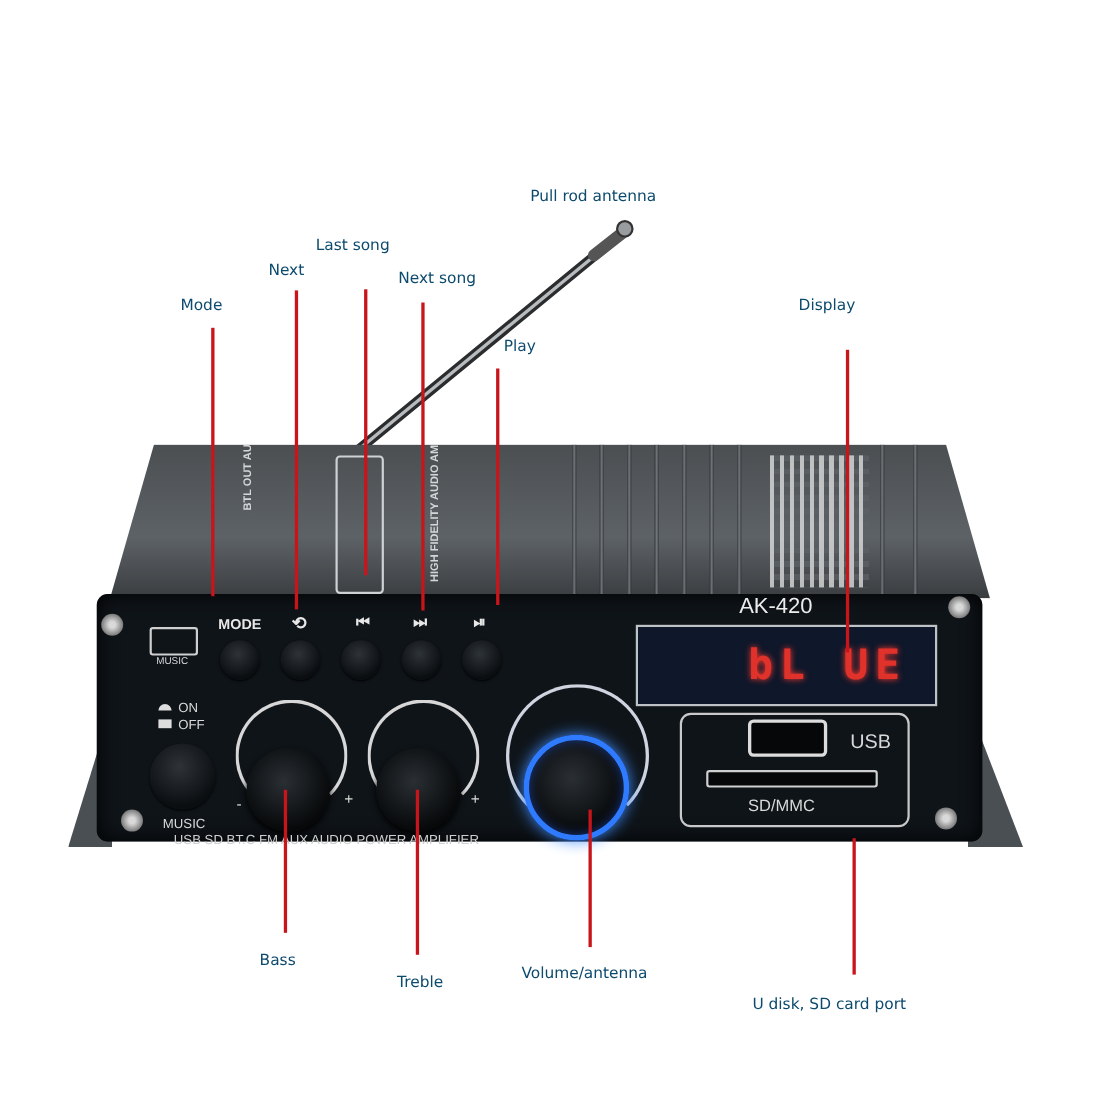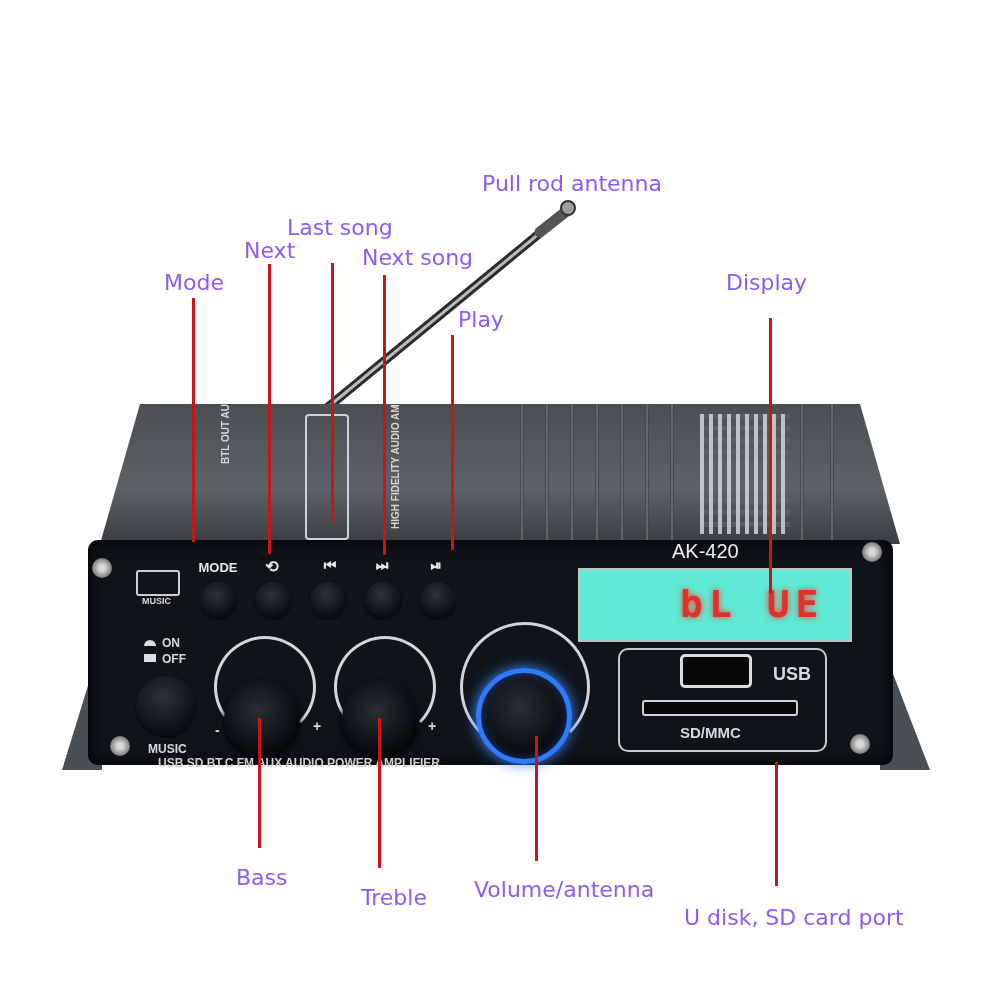--- a/index.html
+++ b/index.html
@@ -1,31 +1,31 @@
 <!DOCTYPE html>
 <html><head>
 <meta charset="utf-8">
 <style>
   html,body{margin:0;padding:0;background:#fff;}
   body{width:1001px;height:1001px;position:relative;overflow:hidden;font-family:"Liberation Sans",sans-serif;}
   .abs{position:absolute;}
-  .callout{position:absolute;color:#8b5cf6;font-family:"DejaVu Sans",sans-serif;font-size:22px;white-space:nowrap;}
+  .callout{position:absolute;color:#0c4a6e;font-family:"DejaVu Sans",sans-serif;font-size:14px;white-space:nowrap;}
   .leader{position:absolute;width:3px;background:#c8151b;}
   
   .top-panel{position:absolute;left:100px;top:404px;width:800px;height:140px;background:linear-gradient(180deg,#4b4f52 0%,#5d6266 60%,#3a3d40 100%);clip-path:polygon(5% 0,95% 0,100% 100%,0 100%);}
   .rib{position:absolute;top:0;width:4px;height:100%;background:linear-gradient(90deg,#2d3033,#7a8084,#2d3033);opacity:.8;}
   .front{position:absolute;left:88px;top:540px;width:805px;height:225px;background:#0f1419;border-radius:10px;box-shadow:inset 0 0 18px #000;}
   .side-foot{position:absolute;background:#4a4f53;}
   .screw{position:absolute;width:20px;height:20px;border-radius:50%;background:radial-gradient(circle,#d9d9d9 20%,#8e8e8e 60%,#3a3a3a 100%);}
   .btn{position:absolute;width:36px;height:36px;border-radius:50%;background:radial-gradient(circle at 45% 35%,#2e3338,#0b0e11 70%);box-shadow:0 1px 2px #000;}
   .btn-label{position:absolute;color:#e8e8e8;font-weight:bold;font-size:13px;text-align:center;}
   .knob-arc{position:absolute;border:3px solid #d7d7d7;border-radius:50%;border-bottom-color:transparent;}
   .knob{position:absolute;border-radius:50%;background:radial-gradient(circle at 45% 40%,#2a2f34,#060809 72%);box-shadow:0 3px 6px #000;}
-  .panel-text{position:absolute;color:#d9d9d9;font-weight:bold;font-size:12px;white-space:nowrap;}
-  .display{position:absolute;left:578px;top:568px;width:270px;height:70px;border:2px solid #bfc3c6;background:#5eead4;}
+  .panel-text{position:absolute;color:#d9d9d9;font-weight:normal;font-size:12px;white-space:nowrap;}
+  .display{position:absolute;left:578px;top:568px;width:270px;height:70px;border:2px solid #bfc3c6;background:#0f172a;}
   .display-text{position:absolute;left:100px;top:12px;color:#e0322b;font-family:"DejaVu Sans Mono",monospace;font-size:38px;letter-spacing:6px;text-shadow:0 0 6px #ff3a2f;font-weight:bold;}
   .port-box{position:absolute;left:618px;top:648px;width:205px;height:100px;border:2px solid #c9c9c9;border-radius:10px;}
 </style>
 </head>
 <body>
 
 <svg class="abs" style="left:0;top:0" width="1001" height="1001">
   <line x1="300" y1="430" x2="568" y2="210" stroke="#2a2c2e" stroke-width="9" stroke-linecap="round"></line>
   <line x1="300" y1="430" x2="568" y2="210" stroke="#b9bcbf" stroke-width="3"></line>
   <line x1="540" y1="232" x2="568" y2="210" stroke="#555" stroke-width="11" stroke-linecap="round"></line>

